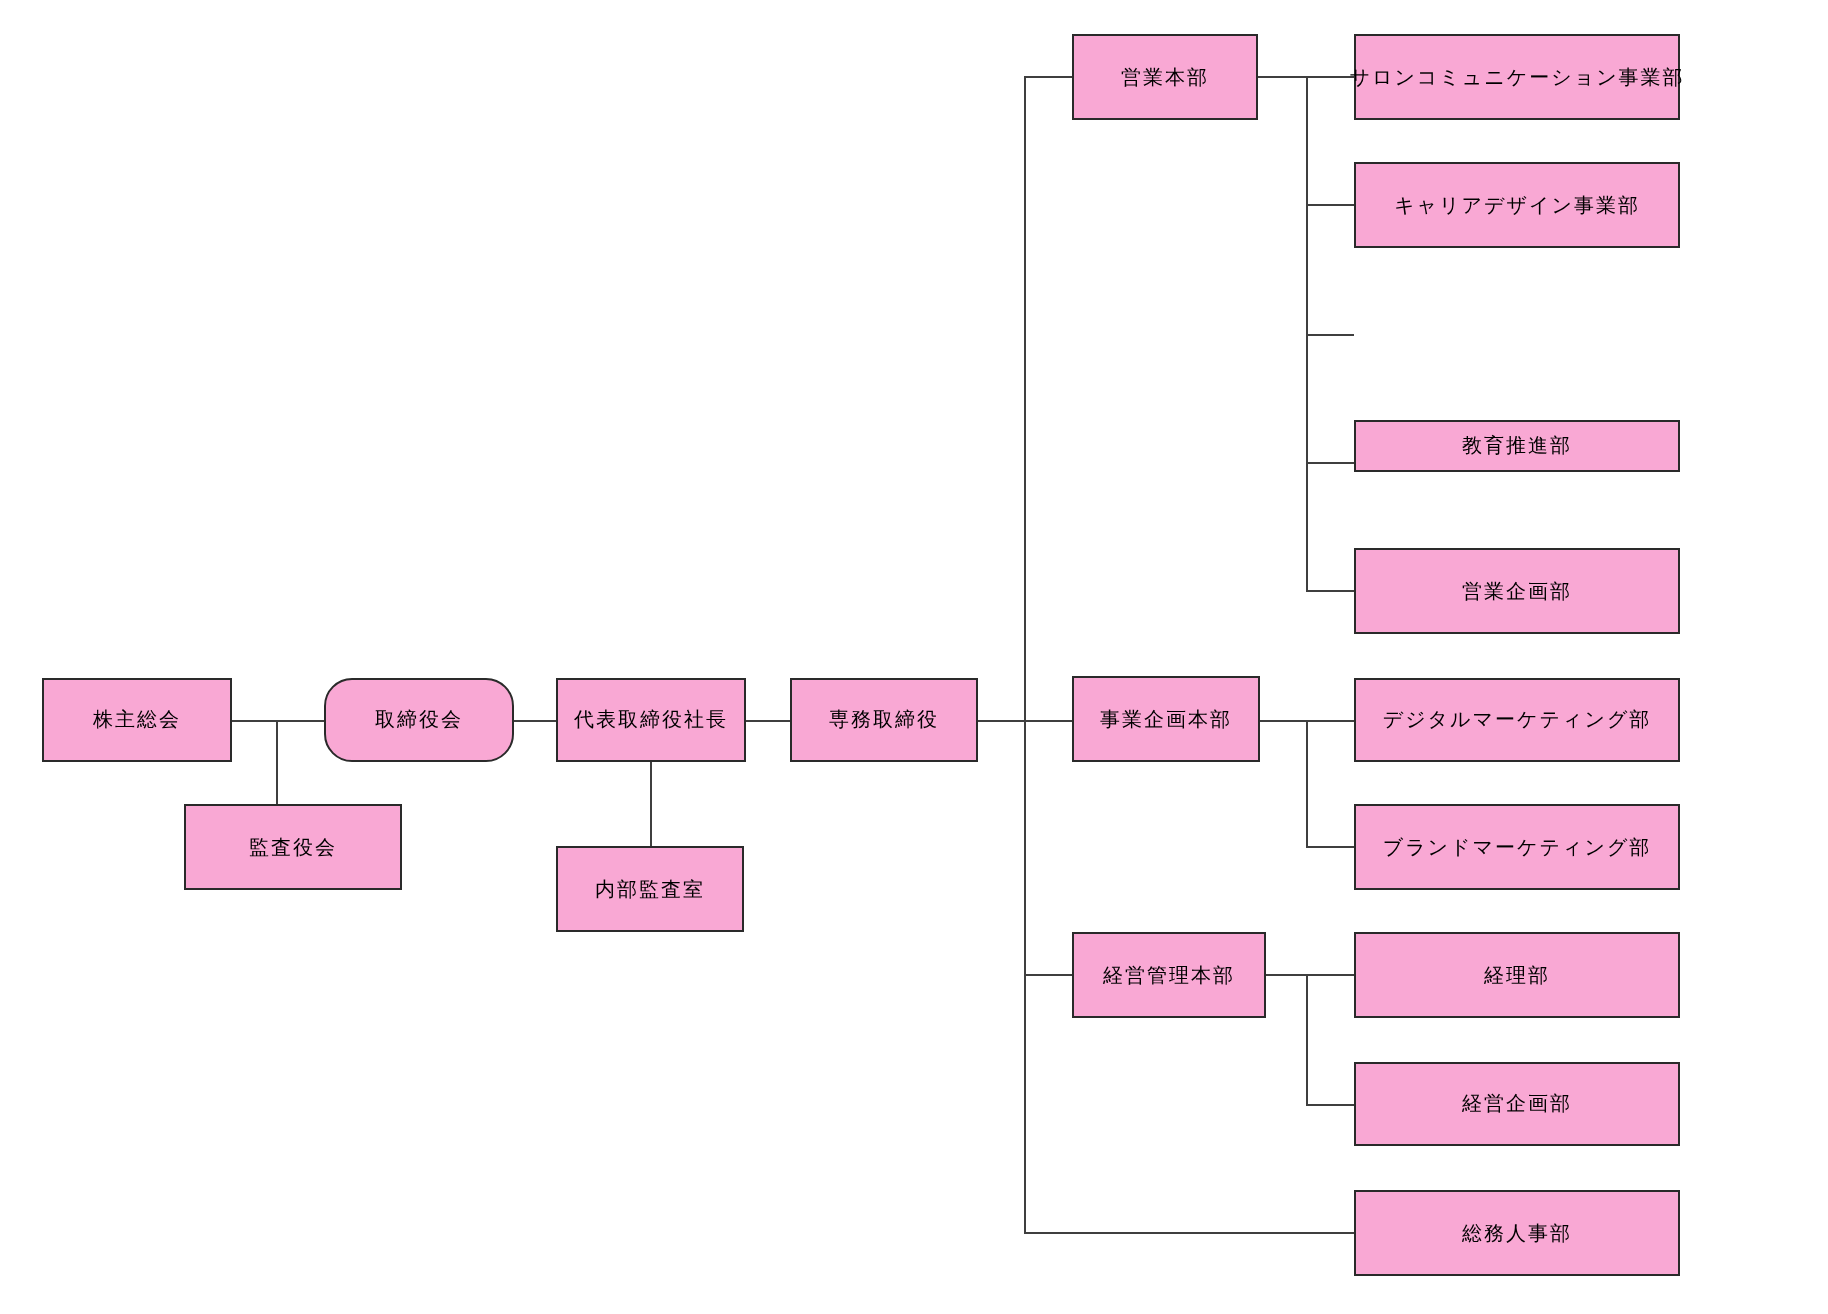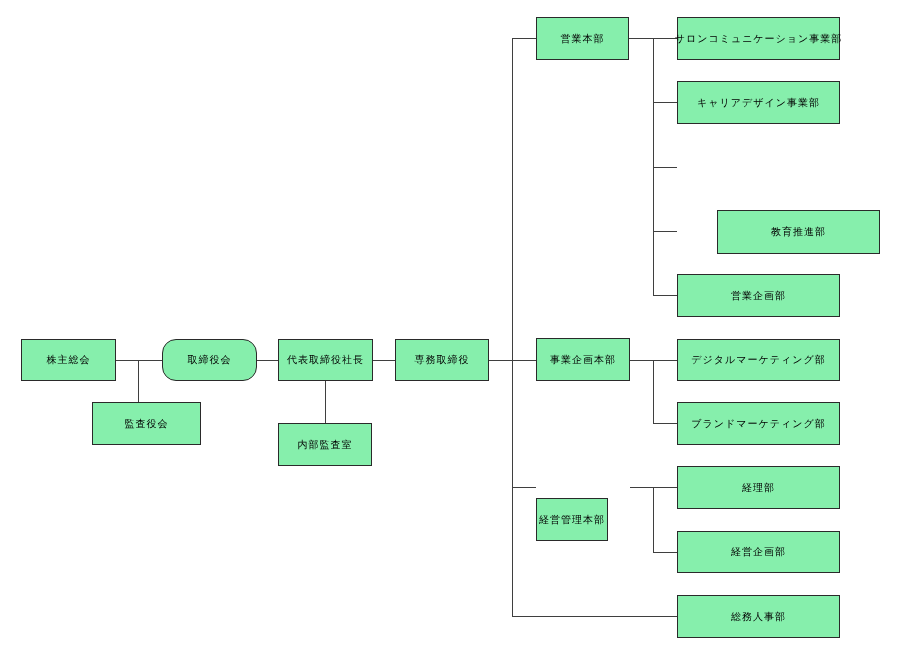--- a/index.html
+++ b/index.html
@@ -7,21 +7,21 @@
   body { font-family: "DejaVu Sans", "Liberation Sans", sans-serif; }
   .canvas {
     position: relative;
     width: 914px;
     height: 657px;
     background: #ffffff;
     overflow: hidden;
   }
   .node {
     position: absolute;
-    background: #86efac;
+    background: #f9a8d4;
     border: 1px solid #2a2a2a;
     display: flex;
     align-items: center;
     justify-content: center;
     text-align: center;
     font-size: 10px;
     color: #000000;
     letter-spacing: 1px;
     white-space: nowrap;
     z-index: 2;
@@ -86,31 +86,31 @@
   <div class="node" style="left:395px; top:339px; width:94px; height:42px;">
     <span>専務取締役</span>
   </div>
 
   <div class="node" style="left:536px; top:17px;  width:93px; height:43px;">
     <span>営業本部</span>
   </div>
   <div class="node" style="left:536px; top:338px; width:94px; height:43px;">
     <span>事業企画本部</span>
   </div>
-  <div class="node" style="left:536px; top:466px; width:72px; height:43px;margin-top:32px;">
+  <div class="node" style="left:536px; top:466px; width:97px; height:43px;">
     <span>経営管理本部</span>
   </div>
 
   <div class="node" style="left:677px; top:17px;  width:163px; height:43px;">
     <span>サロンコミュニケーション事業部</span>
   </div>
   <div class="node" style="left:677px; top:81px;  width:163px; height:43px;">
     <span>キャリアデザイン事業部</span>
   </div>
-  <div class="node" style="left:677px; top:210px; width:163px; height:44px;margin-left:40px;">
+  <div class="node" style="left:677px; top:210px; width:163px; height:26px;">
     <span>教育推進部</span>
   </div>
   <div class="node" style="left:677px; top:274px; width:163px; height:43px;align-items:center;">
     <span>営業企画部</span>
   </div>
   <div class="node" style="left:677px; top:339px; width:163px; height:42px;">
     <span>デジタルマーケティング部</span>
   </div>
   <div class="node" style="left:677px; top:402px; width:163px; height:43px;">
     <span>ブランドマーケティング部</span>

